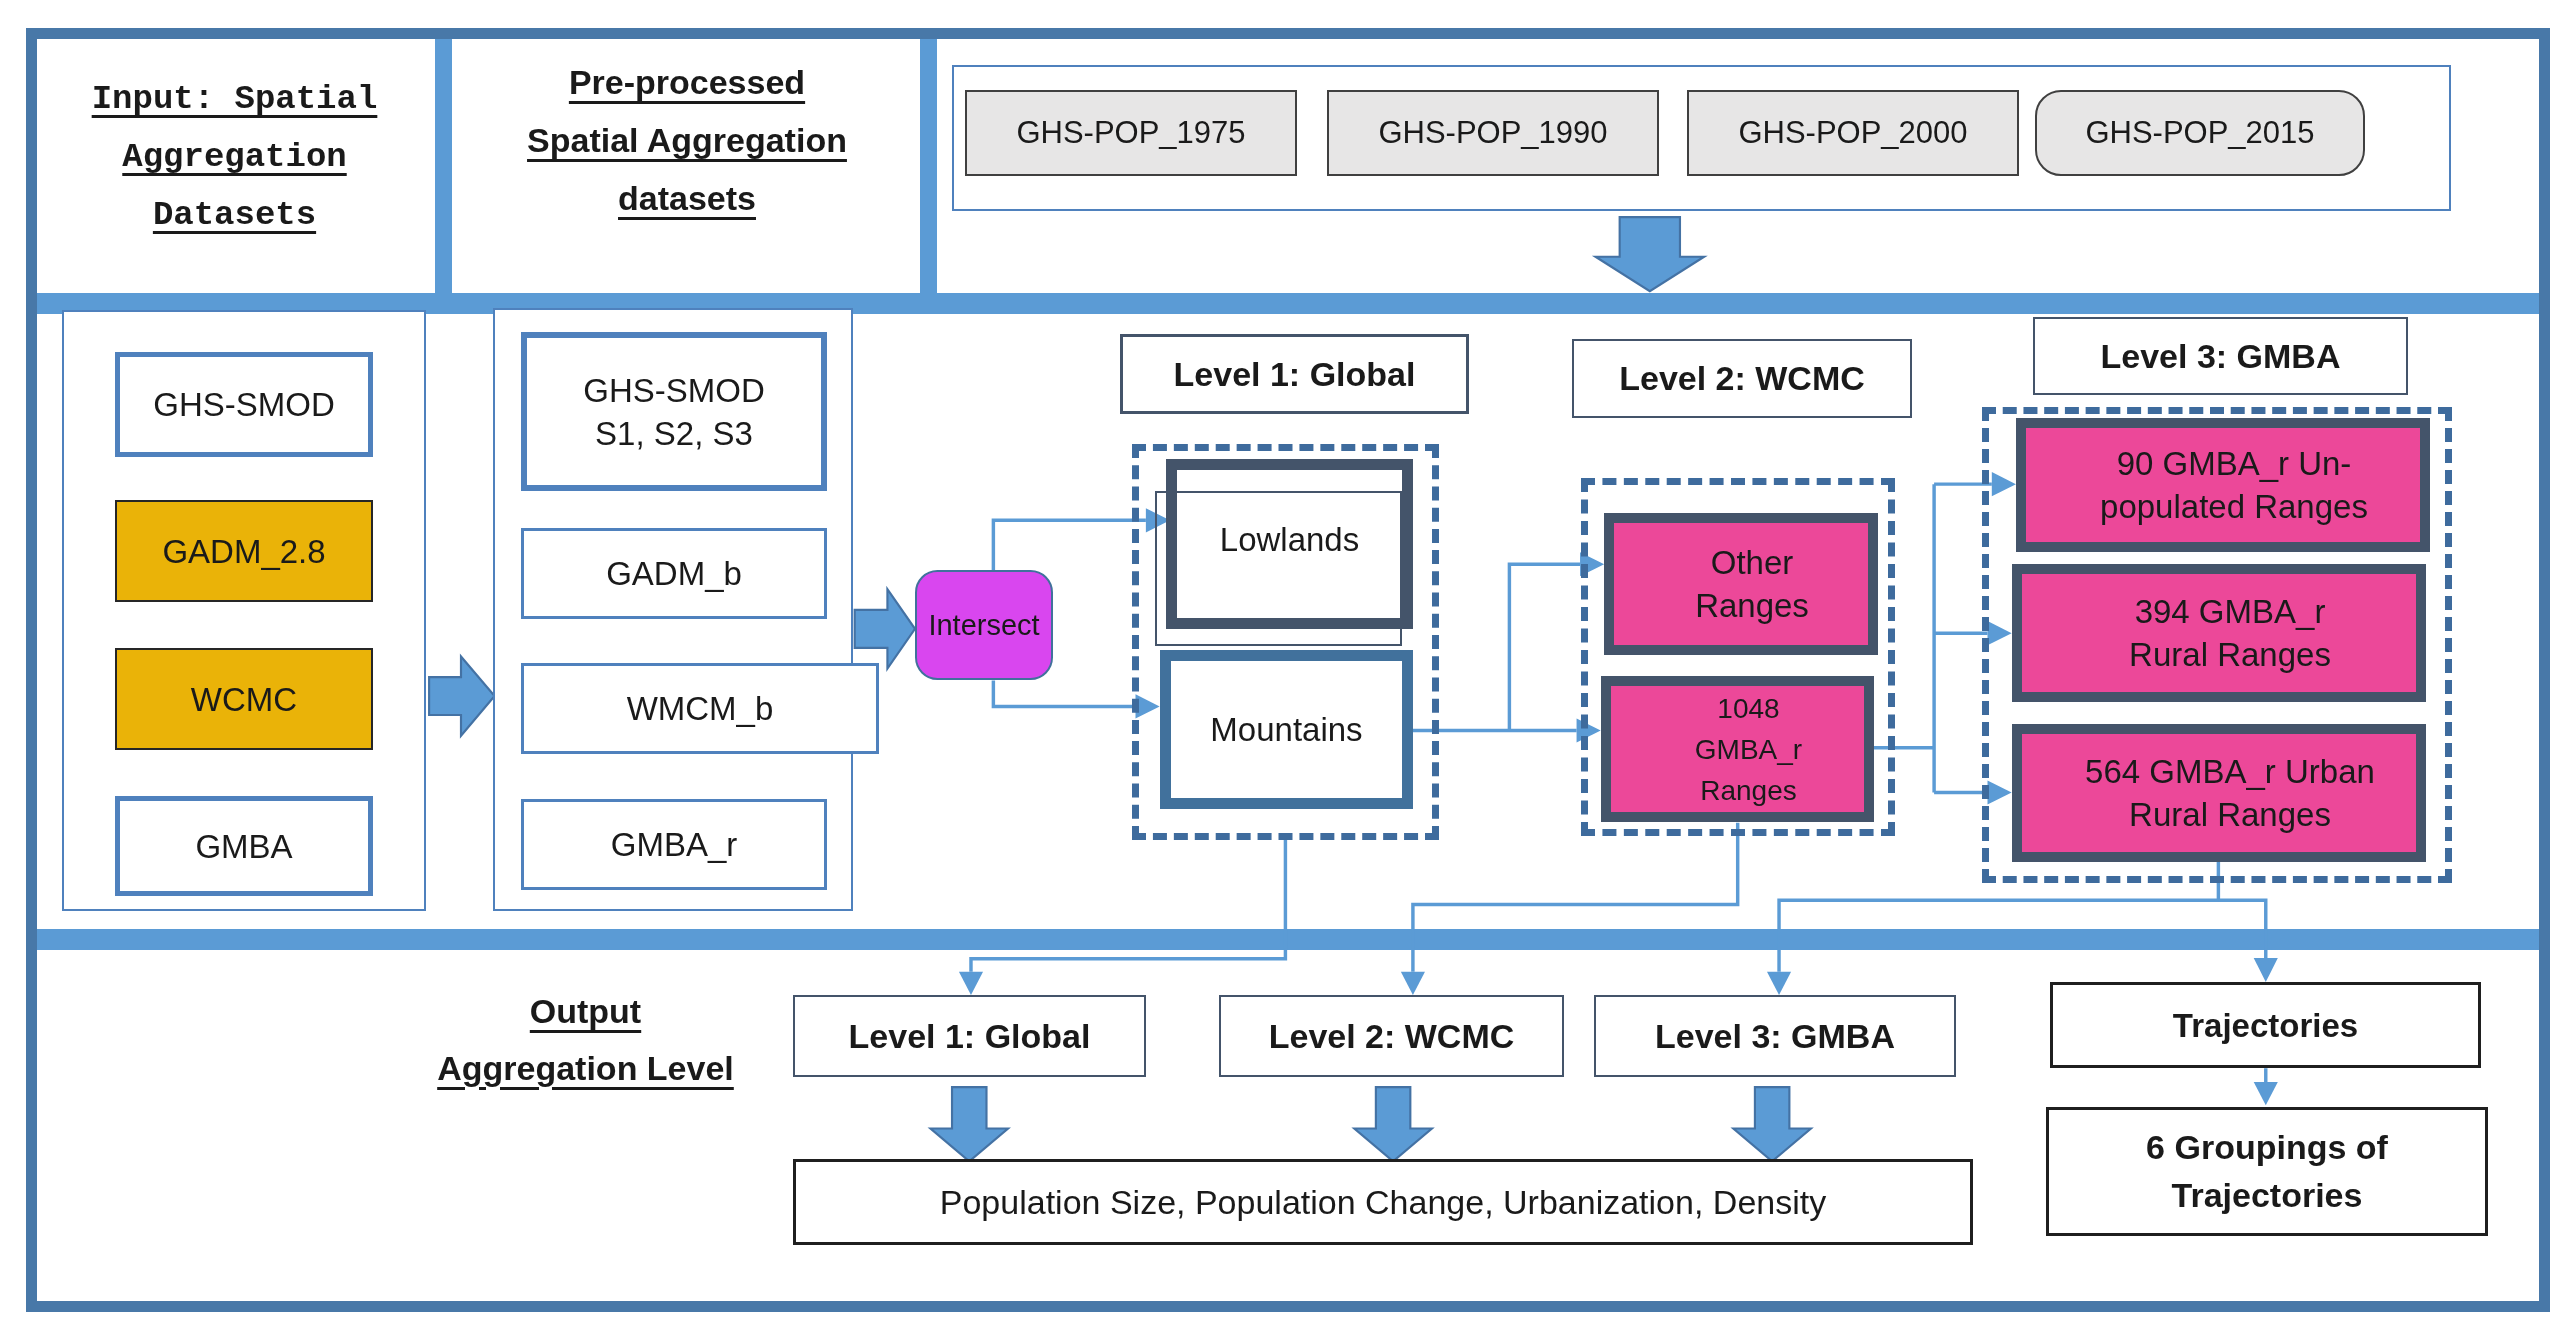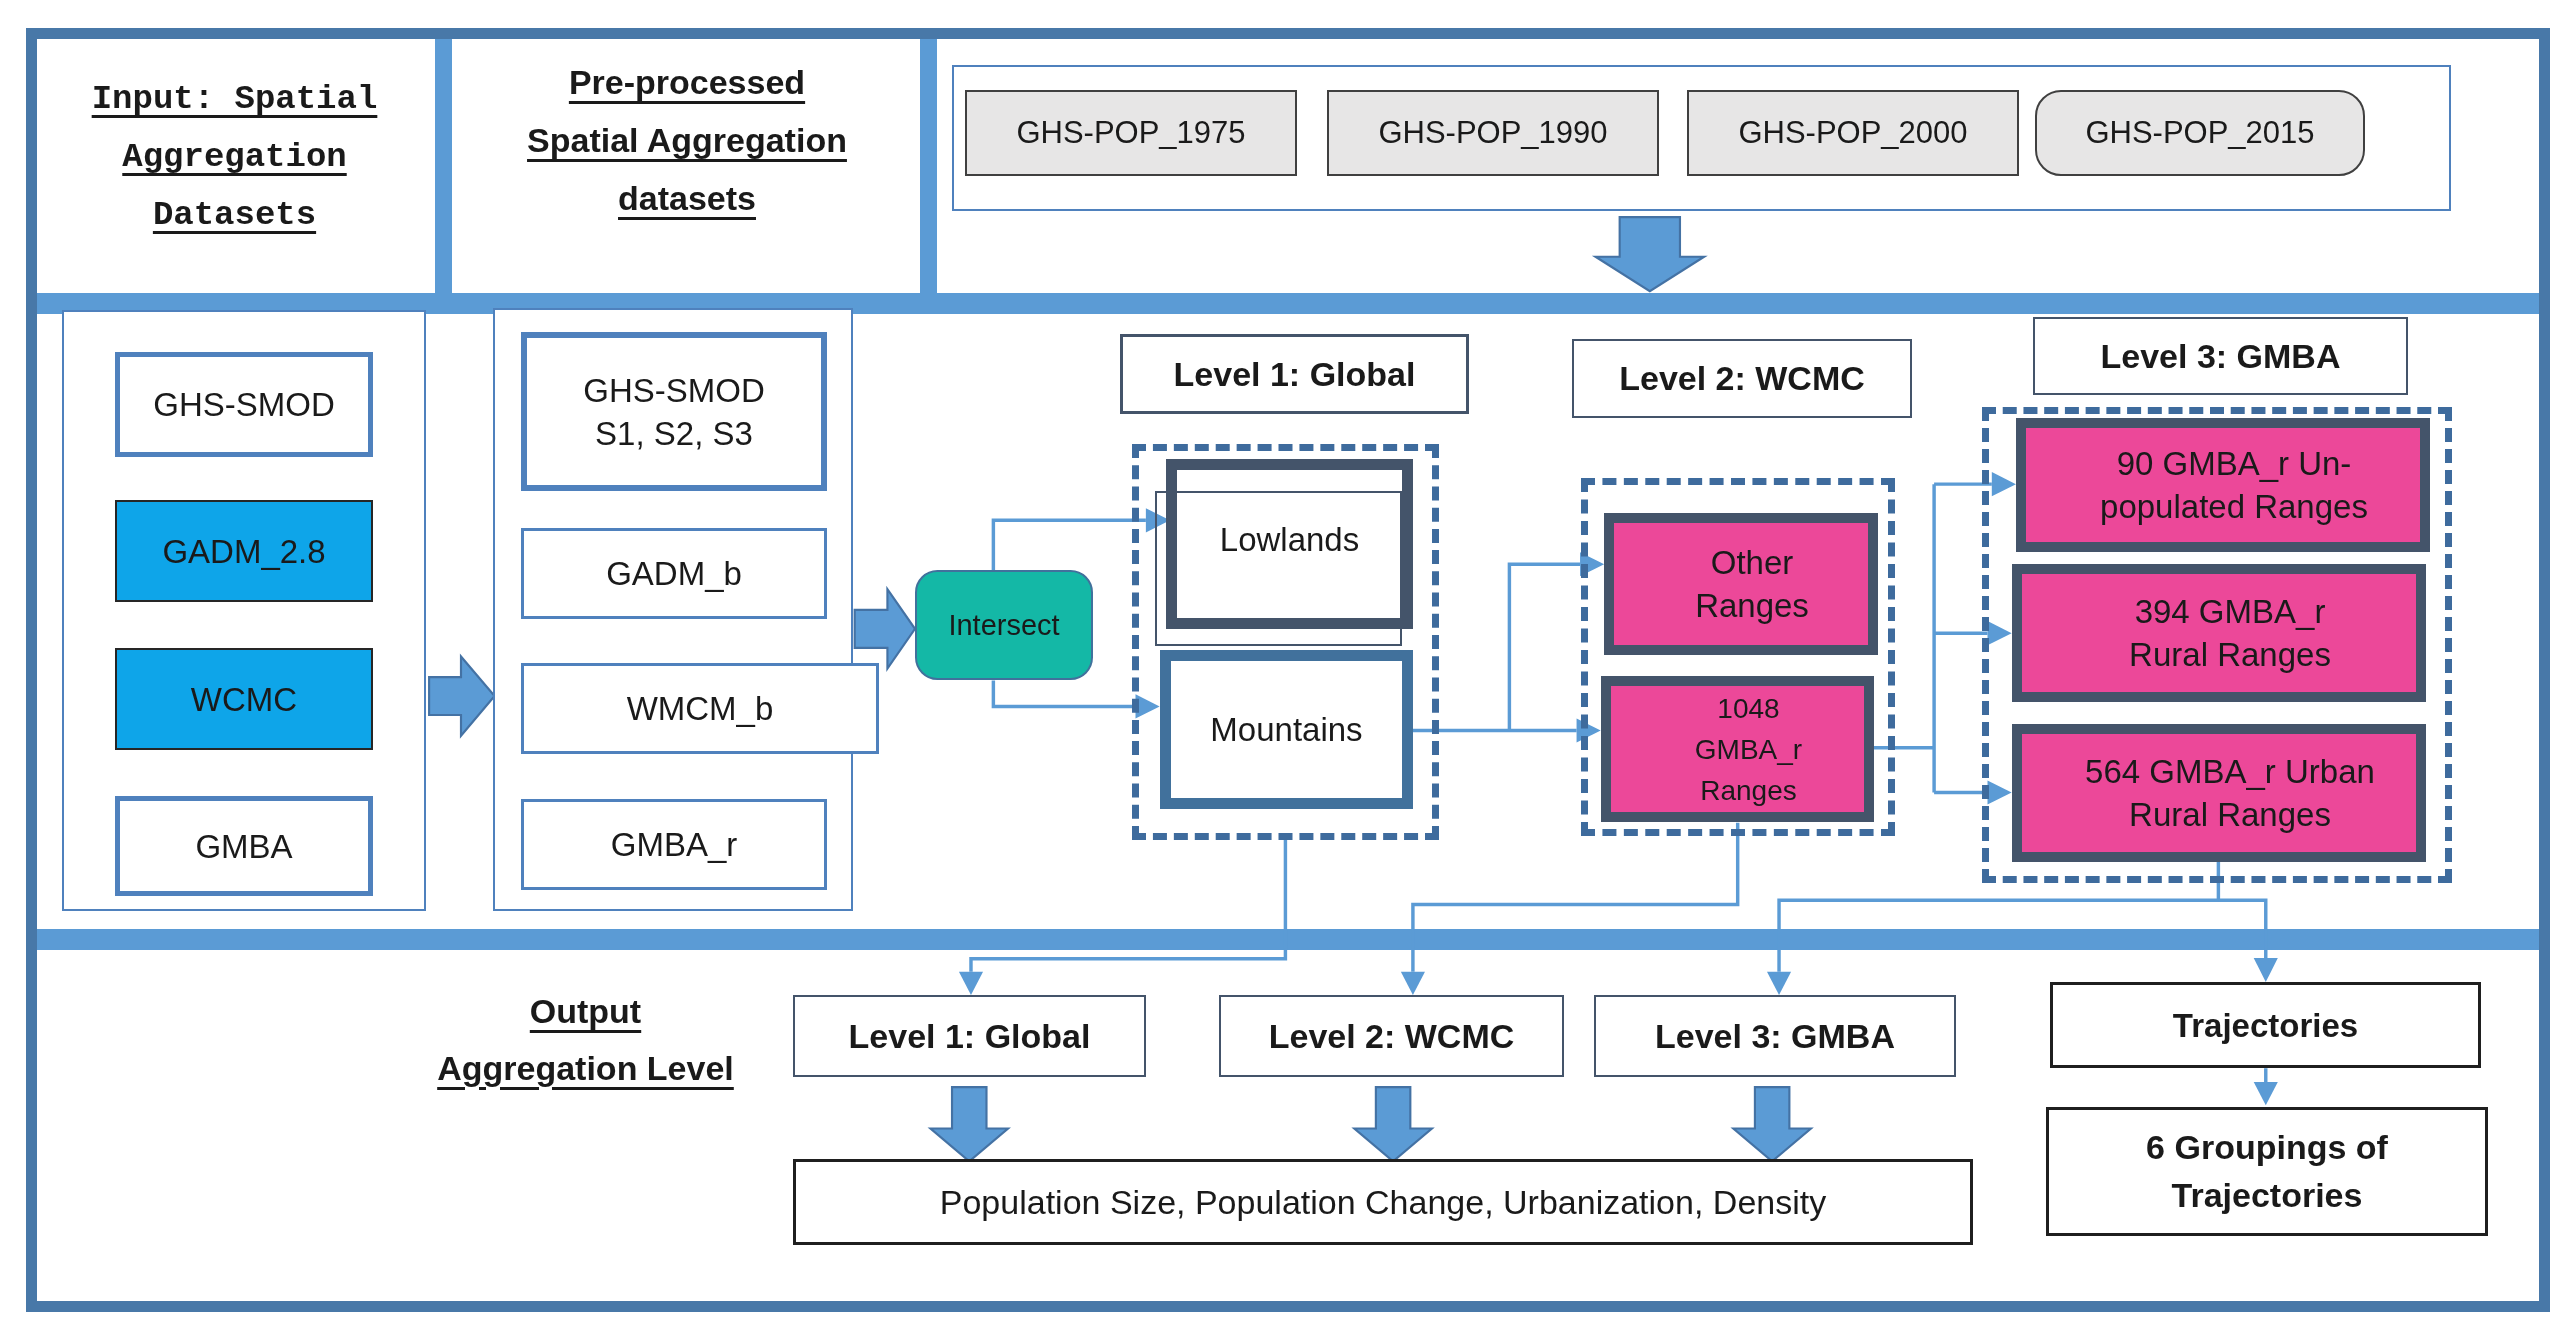--- a/index.html
+++ b/index.html
@@ -14,21 +14,21 @@
   .t38{font-size:33px;line-height:43px;}
   .t37{font-size:28px;line-height:41px;}
   .t36{font-size:31px;}
   .t34{font-size:29px;}
   .frame{border:11.2px solid #4878a8;}
   .bar{background:#5b9bd5;}
   .b-blue3{border:2.6px solid #4f81bd;background:#fff;}
   .b-blue4{border:3.4px solid #4f81bd;background:#fff;}
   .b-blue6{border:5.2px solid #4f81bd;background:#fff;}
   .b-blue7{border:6px solid #4f81bd;background:#fff;}
-  .b-black3{border:2.6px solid #262626;background:#0ea5e9;}
+  .b-black3{border:2.6px solid #262626;background:#eab308;}
   .b-navy3{border:2.6px solid #44546a;background:#fff;}
   .b-navy4{border:3.4px solid #44546a;background:#fff;}
   .b-slate12{border:10.3px solid #44546a;background:#ec4899;padding-left:22px;}
   .b-slate13{border:11.2px solid #44546a;background:#fff;}
   .b-steel13{border:11.2px solid #41719c;background:#fff;}
   .b-dark4{border:3.4px solid #1f1f1f;background:#fff;}
   .dashbox{border:7.8px dashed #3e6b9d;background:transparent;}
   .grayb{background:#e7e6e6;border:2.6px solid #404040;}
   .svglayer{position:absolute;left:0;top:0;pointer-events:none;}
 </style>
@@ -127,21 +127,21 @@
   <div class="abs b-blue4 center t38" style="left:521px;top:528px;width:306px;height:91px;">
     <span>GADM_b</span>
   </div>
   <div class="abs b-blue4 center t38" style="left:521px;top:663px;width:358px;height:91px;">
     <span>WMCM_b</span>
   </div>
   <div class="abs b-blue4 center t38" style="left:521px;top:799px;width:306px;height:91px;">
     <span>GMBA_r</span>
   </div>
 
-  <div class="abs center t34" style="left:915px;top:570px;width:178px;height:110px;border:2.6px solid #41719c;border-radius:22.4px;background:#14b8a6;">
+  <div class="abs center t34" style="left:915px;top:570px;width:138px;height:110px;border:2.6px solid #41719c;border-radius:22.4px;background:#d946ef;">
     <span>Intersect</span>
   </div>
 
   <div class="abs b-navy4 center t40 bold" style="left:1120px;top:334px;width:349px;height:80px;">
     <span>Level 1: Global</span>
   </div>
   <div class="abs dashbox" style="left:1132px;top:444px;width:307px;height:396px;"></div>
   <div class="abs b-slate13" style="left:1166px;top:459px;width:247px;height:170px;"></div>
   <div class="abs" style="left:1155px;top:491px;width:247px;height:155px;border:2.6px solid #44546a;"></div>
   <div class="abs center t38" style="left:1166px;top:470px;width:247px;height:138px;">

